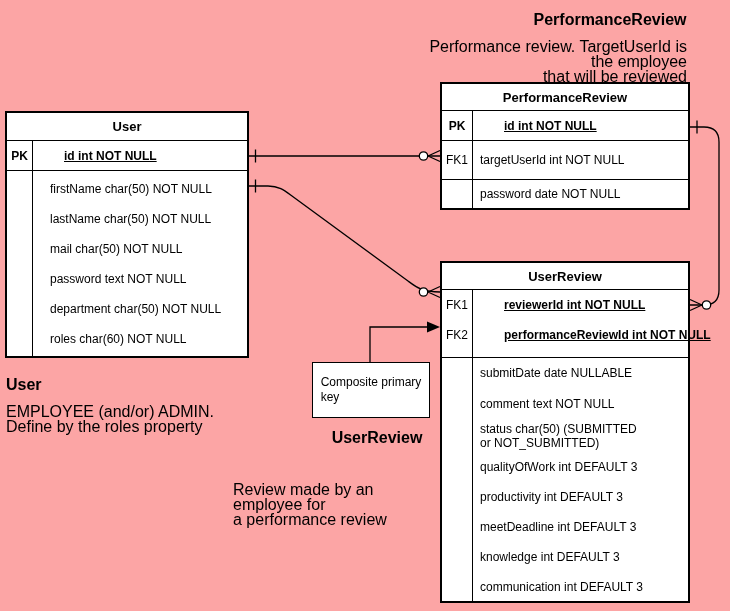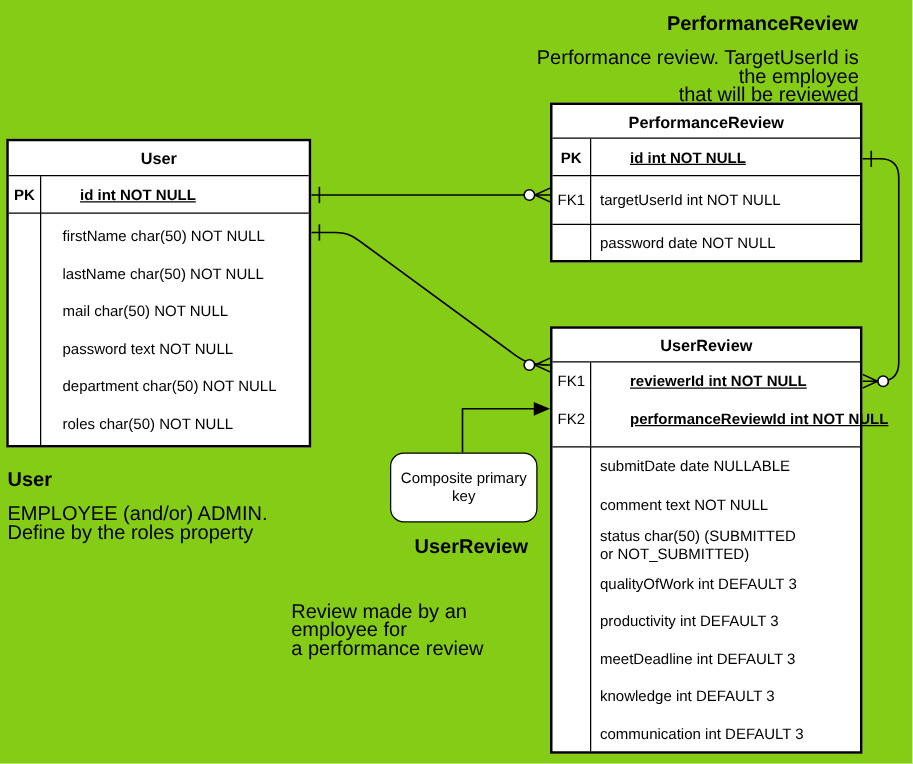--- a/index.html
+++ b/index.html
@@ -1,18 +1,18 @@
 <!DOCTYPE html>
 <html><head>
 <meta charset="utf-8">
 <style>
   * { margin:0; padding:0; box-sizing:border-box; }
   html,body { background:#fff; }
   #canvas {
-    position:relative; width:730px; height:611px; background:#84cc16;
+    position:relative; width:730px; height:611px; background:#fca5a5;
     font-family:"Liberation Sans", sans-serif; color:#000; overflow:hidden;
   }
   #rel-layer { position:absolute; left:0; top:0; width:730px; height:611px; }
 
   
   .table { position:absolute; background:#fff; border:2px solid #000; }
   .t-title {
     width:100%; text-align:center; font-weight:bold; font-size:13px;
     border-bottom:1px solid #000; display:flex; align-items:center; justify-content:center;
   }
@@ -56,23 +56,23 @@
   .big-heading { position:absolute; font-weight:bold; font-size:16px; }
   .desc { position:absolute; font-size:16px; line-height:15px; white-space:pre-line; }
   #pr-heading { left:510px; top:11px; width:200px; text-align:center; }
   #pr-desc { left:407px; top:39px; width:280px; text-align:right; }
   #user-heading { left:6px; top:376px; }
   #user-desc { left:6px; top:404px; }
   #ur-heading { left:277px; top:429px; width:200px; text-align:center; }
   #ur-desc { left:233px; top:482px; width:200px; text-align:left; }
   #note {
     position:absolute; left:312px; top:362px; width:118px; height:56px;
-    border:1.5px solid #000; border-radius:11px; background:#fff;
+    border:1.5px solid #000; border-radius:0; background:#fff;
     display:flex; align-items:center; justify-content:center;
-    text-align:center; font-size:12px; line-height:15px; white-space:pre-line;
+    text-align:left; font-size:12px; line-height:15px; white-space:pre-line;
   }
 </style>
 </head>
 <body>
 
 <div id="canvas">
 
   <svg id="rel-layer" viewBox="0 0 730 611" xmlns="http://www.w3.org/2000/svg">
 
     <path d="M249,156 H440" fill="none" stroke="#000" stroke-width="1.3"></path>
@@ -115,21 +115,21 @@
       <div class="t-row">
           <div class="t-val">mail char(50) NOT NULL</div>
         </div>
       <div class="t-row">
           <div class="t-val">password text NOT NULL</div>
         </div>
       <div class="t-row">
           <div class="t-val">department char(50) NOT NULL</div>
         </div>
       <div class="t-row">
-          <div class="t-val">roles char(50) NOT NULL</div>
+          <div class="t-val">roles char(60) NOT NULL</div>
         </div>
     </div>
   </div>
 
   <div class="table" id="t-perf">
     <div class="t-title">PerformanceReview</div>
     <div class="vdiv"></div>
     <div class="t-row row-pk">
       <div class="t-key boldkey">PK</div>
       <div class="t-val keyfield">id int NOT NULL</div>

